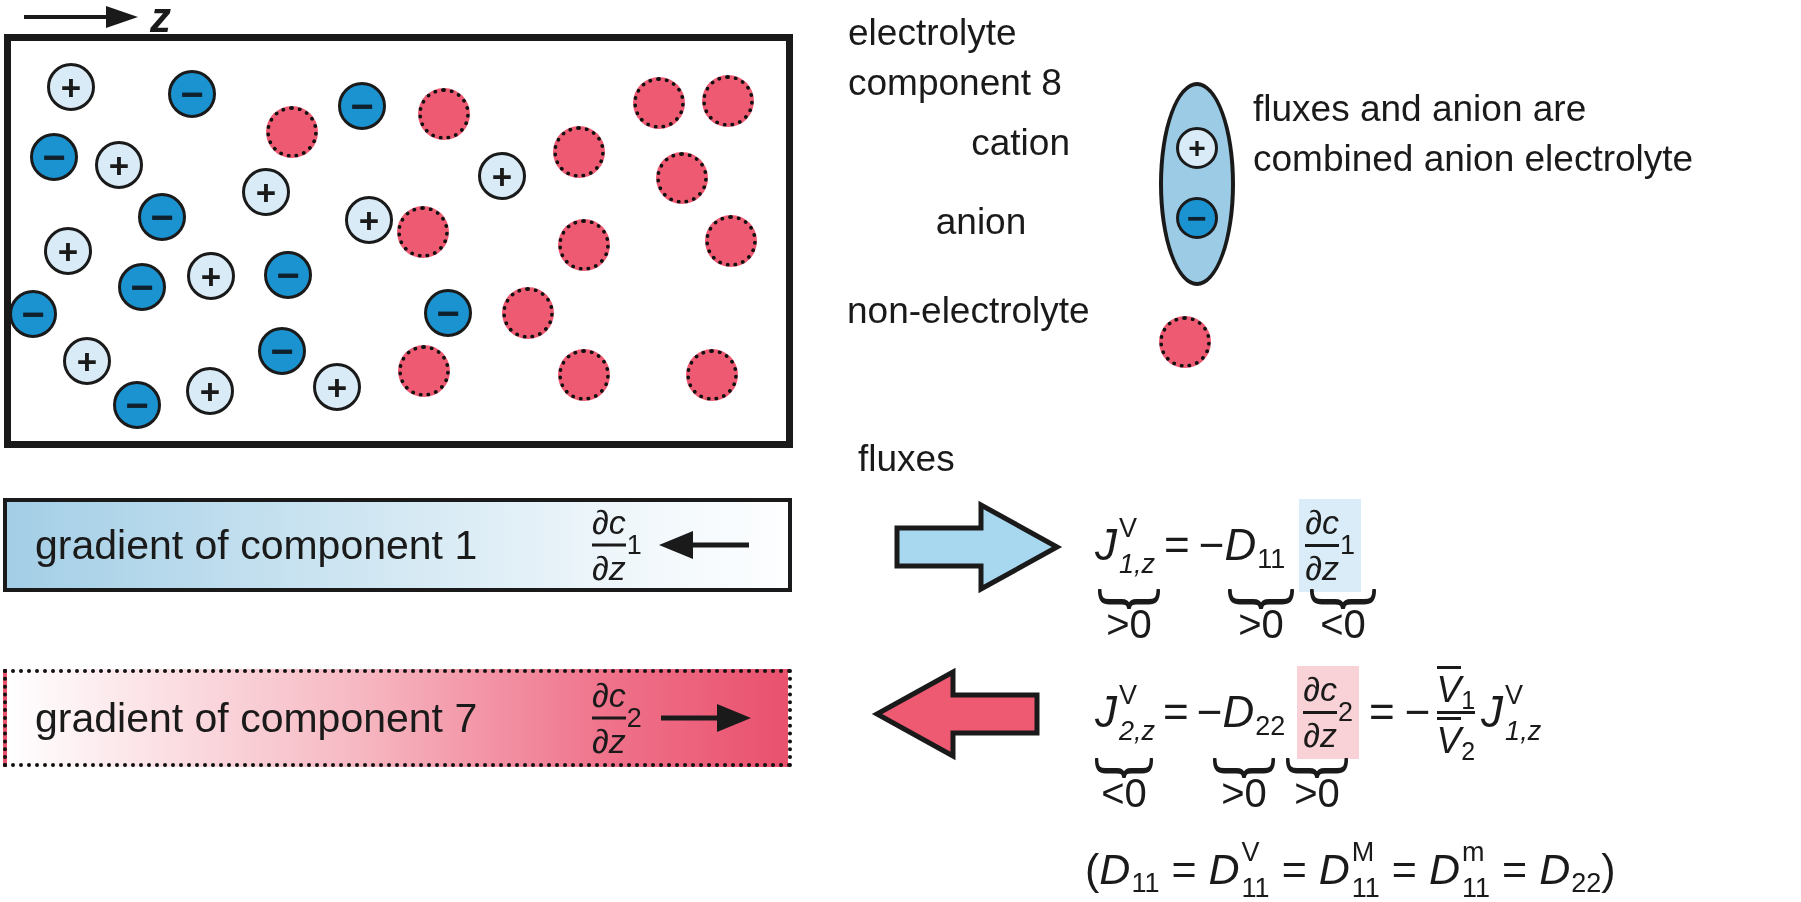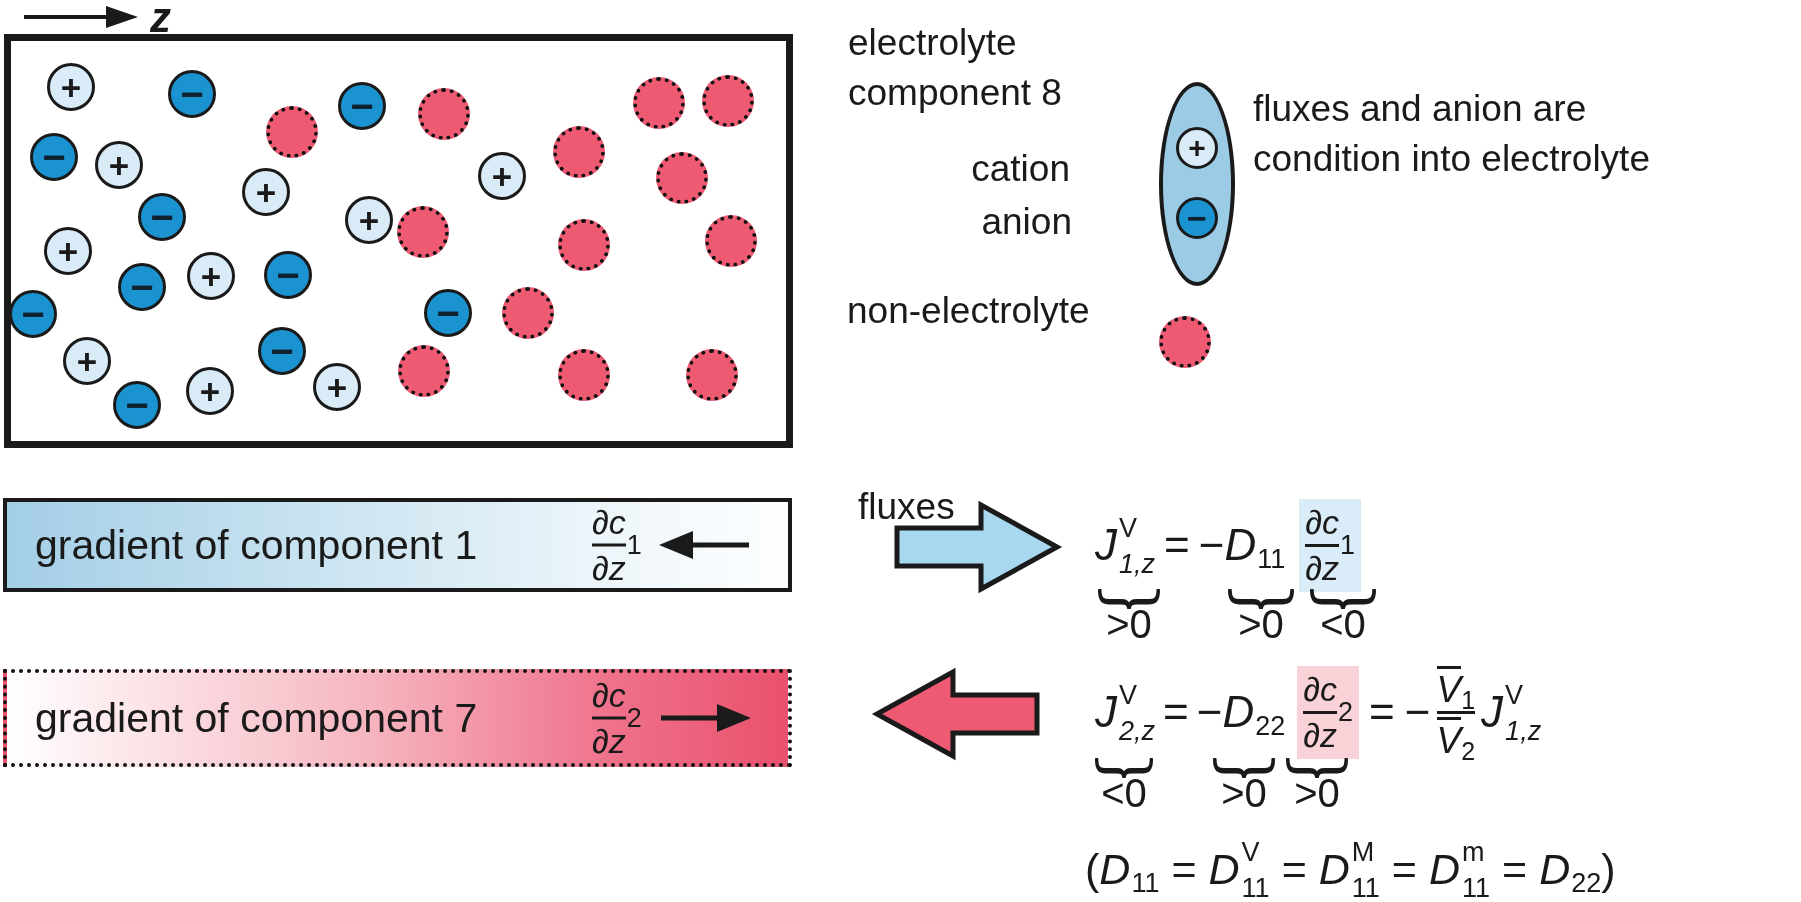--- a/index.html
+++ b/index.html
@@ -42,21 +42,21 @@
   
   .fracwrap{display:inline-flex;align-items:center;font-style:italic;}
   .frac{display:inline-flex;flex-direction:column;align-items:center;}
   .frac .fbar{align-self:stretch;height:3px;background:#1a1a1a;margin:2px 0;}
   .fidx{font-style:normal;margin-left:1px;}
   .bar-frac{position:absolute;left:585px;top:50%;transform:translateY(-50%);font-size:34px;}
   .bar-frac .fidx{font-size:27px;}
   .bar-arrow{position:absolute;left:650px;top:50%;transform:translateY(-50%);}
 
   
-  .flux-label{position:absolute;left:858px;top:438px;font-size:37px;margin-top:48px;}
+  .flux-label{position:absolute;left:858px;top:438px;font-size:37px;}
 
   
   .eqrow{position:absolute;display:flex;align-items:center;font-size:44px;font-style:italic;}
   .up{font-style:normal;}
   .stack{display:inline-flex;flex-direction:column;line-height:1;font-size:27px;transform:translateY(1px);margin-left:2px;}
   .stack .ssup{font-style:normal;margin-bottom:9px;}
   .stack .ssub{}
   .dsub{font-size:27px;transform:translateY(14px);display:inline-block;margin-left:1px;}
   .eq-frac{font-size:34px;padding:4px 6px;}
   .eq-frac .fidx{font-size:27px;}
@@ -112,34 +112,34 @@
       <div class="particle neutral" style="left: 656px; top: 152px;"></div>
       <div class="particle neutral" style="left: 397px; top: 206px;"></div>
       <div class="particle neutral" style="left: 558px; top: 219px;"></div>
       <div class="particle neutral" style="left: 705px; top: 215px;"></div>
       <div class="particle neutral" style="left: 502px; top: 287px;"></div>
       <div class="particle neutral" style="left: 398px; top: 345px;"></div>
       <div class="particle neutral" style="left: 558px; top: 349px;"></div>
       <div class="particle neutral" style="left: 686px; top: 349px;"></div>
     </div>
 
-  <div class="abs t36" style="left:848px;top:8px;margin-top:10px;">
+  <div class="abs t36" style="left:848px;top:8px;">
     <div>electrolyte</div>
     <div>component 8</div>
   </div>
-  <div class="abs t36 right" style="left:890px;top:144px;width:180px;">cation</div>
-  <div class="abs t36 right" style="left:890px;top:197px;width:182px;">anion</div>
+  <div class="abs t36 right" style="left:890px;top:118px;width:180px;">cation</div>
+  <div class="abs t36 right" style="left:890px;top:197px;width:182px;text-align:center;">anion</div>
 
   <div class="pair-ellipse"></div>
   <div class="pair-plus">+</div>
   <div class="pair-minus">−</div>
 
   <div class="abs t36" style="left:1253px;top:84px;">
     <div>fluxes and anion are</div>
-    <div>condition into electrolyte</div>
+    <div>combined anion electrolyte</div>
   </div>
 
   <div class="abs t36" style="left:847px;top:285px;line-height:52px;">
     <div>non-electrolyte</div>
   </div>
   <div class="legend-dot"></div>
 
   <div class="gbar gbar1">
     <div class="gbar-label">gradient of component 1</div>
     <span class="fracwrap bar-frac">

